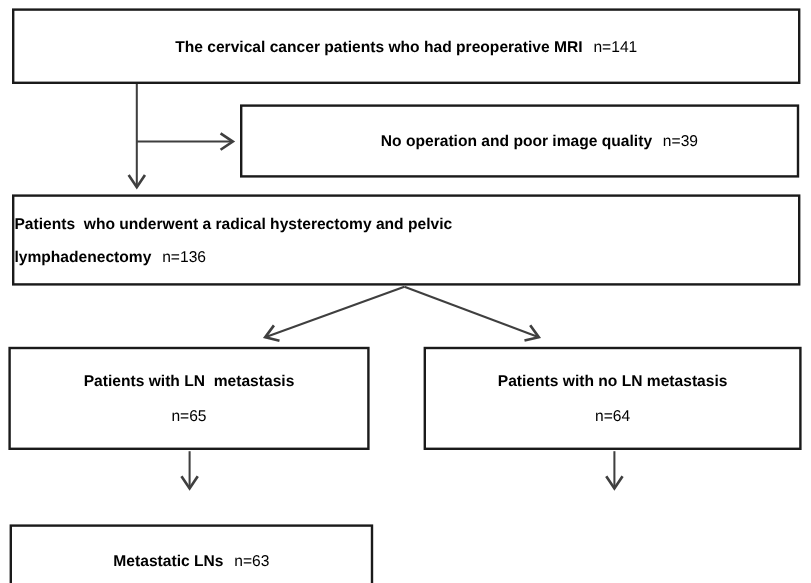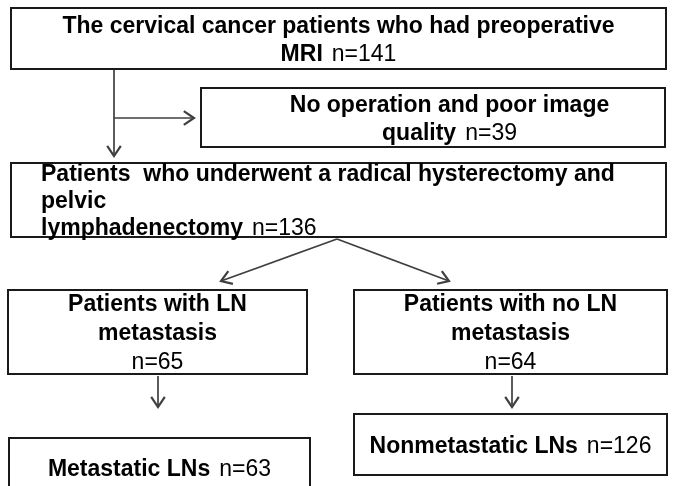--- a/index.html
+++ b/index.html
@@ -21,35 +21,35 @@
   }
   .connectors line { stroke: var(--connector, #3f3f3f); stroke-width: 1.7; }
   .connectors .arrowhead-path { stroke: var(--connector, #3f3f3f); fill: none; }
 
   .box {
     position: absolute;
     background: #ffffff;
     border: 2px solid var(--border, #1a1a1a);
     color: var(--text, #000000);
     font-weight: 700;
-    font-size: 23px;
+    font-size: 13px;
     display: flex;
     flex-direction: column;
     justify-content: center;
     align-items: center;
     text-align: center;
   }
   .box .line { white-space: pre-wrap; line-height: 28px; }
   .count { font-weight: 400; }
   .line .boxtext + .count { margin-left: 9px; }
 
   #b1 { left: 10px;  top: 7px;   width: 657px; height: 63px; }
   #b2 { left: 200px; top: 87px;  width: 466px; height: 61px; padding-left: 33px; }
   #b3 { left: 10px;  top: 162px; width: 657px; height: 76px;
-        align-items: flex-start; text-align: left; padding-left: 29px; }
+        align-items: flex-start; text-align: left; }
   #b3 .line { line-height: 27px; }
   #b4 { left: 7px;   top: 289px; width: 301px; height: 86px; }
   #b5 { left: 353px; top: 289px; width: 315px; height: 86px; }
   #b4 .line, #b5 .line { line-height: 29px; }
   #b6 { left: 8px;   top: 437px; width: 303px; height: 62px; }
   #b7 { left: 353px; top: 413px; width: 315px; height: 63px; }
 </style>
 </head>
 <body>
 
@@ -89,17 +89,14 @@
 
   <div class="box" id="b5">
     <div class="line"><span class="boxtext">Patients with no LN metastasis</span></div>
     <div class="line"><span class="count">n=64</span></div>
   </div>
 
   <div class="box" id="b6">
     <div class="line"><span class="boxtext">Metastatic LNs</span><span class="count">n=63</span></div>
   </div>
 
-  <div class="box" id="b7">
-    <div class="line"><span class="boxtext">Nonmetastatic LNs</span><span class="count">n=126</span></div>
-  </div>
 
 </div>
 
 </body></html>

